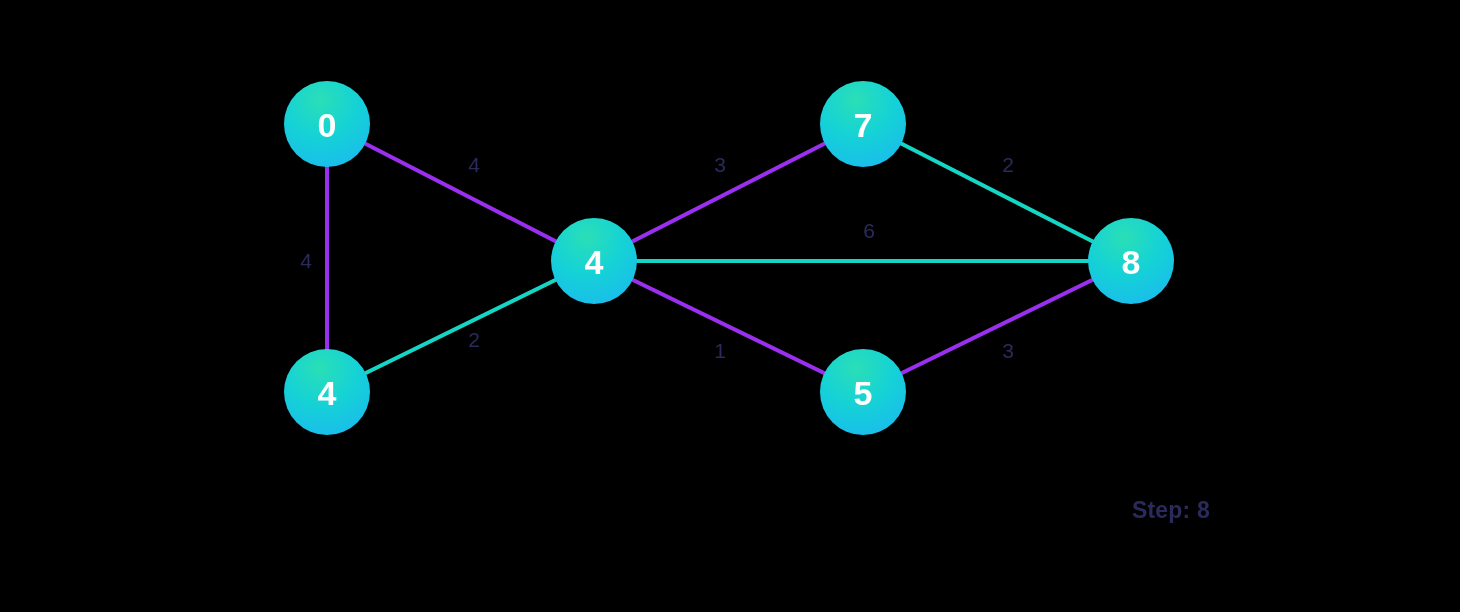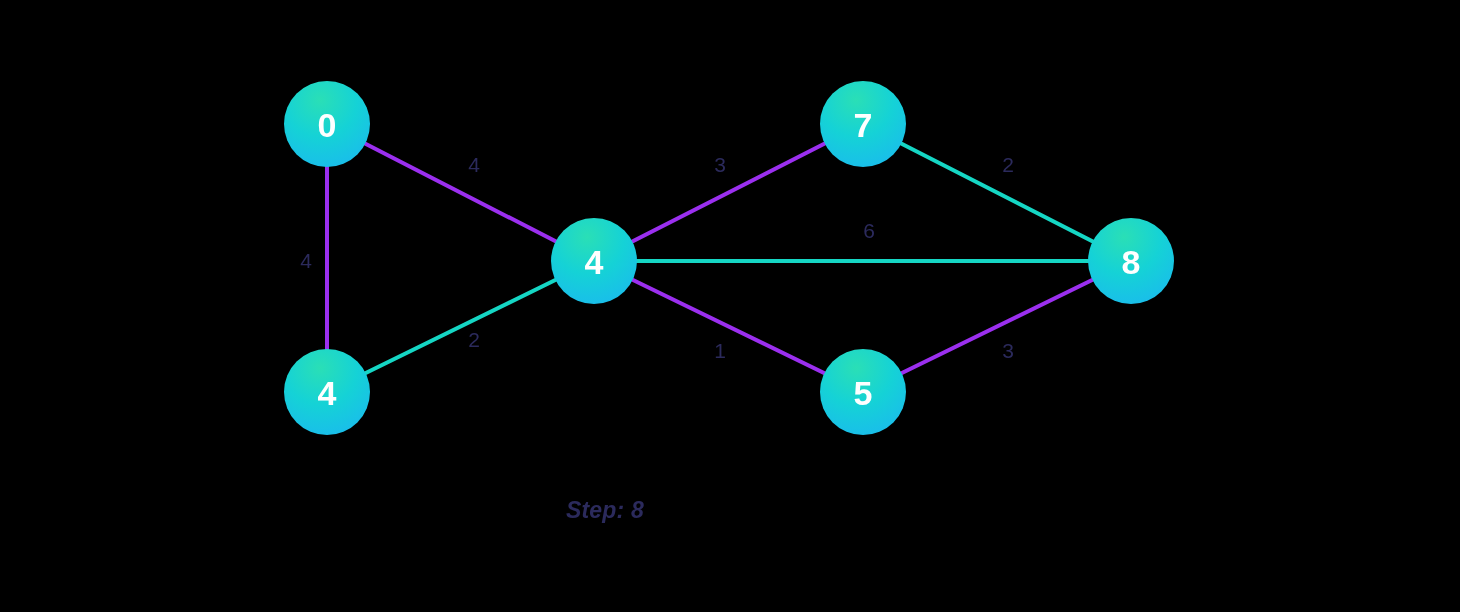--- a/index.html
+++ b/index.html
@@ -49,28 +49,27 @@
     font-weight: 700;
     fill: #ffffff;
     text-anchor: middle;
     dominant-baseline: central;
     user-select: none;
   }
   .step-text {
     position: absolute;
     left: 0;
     width: 1210px;
-    text-align: center;
+    text-align: right;
     font-family: "Liberation Sans", sans-serif;
     font-size: 23px;
     font-weight: 700;
     color: #2b2a5c;
     letter-spacing: 0.2px;
     user-select: none;
-    font-style: italic;
   }
 </style>
 </head>
 <body>
 
 <div id="stage">
 
   <svg id="graph-svg" viewBox="0 0 1460 612" xmlns="http://www.w3.org/2000/svg">
     <defs>
       <linearGradient id="nodeGrad" x1="0" y1="0" x2="0.25" y2="1">

